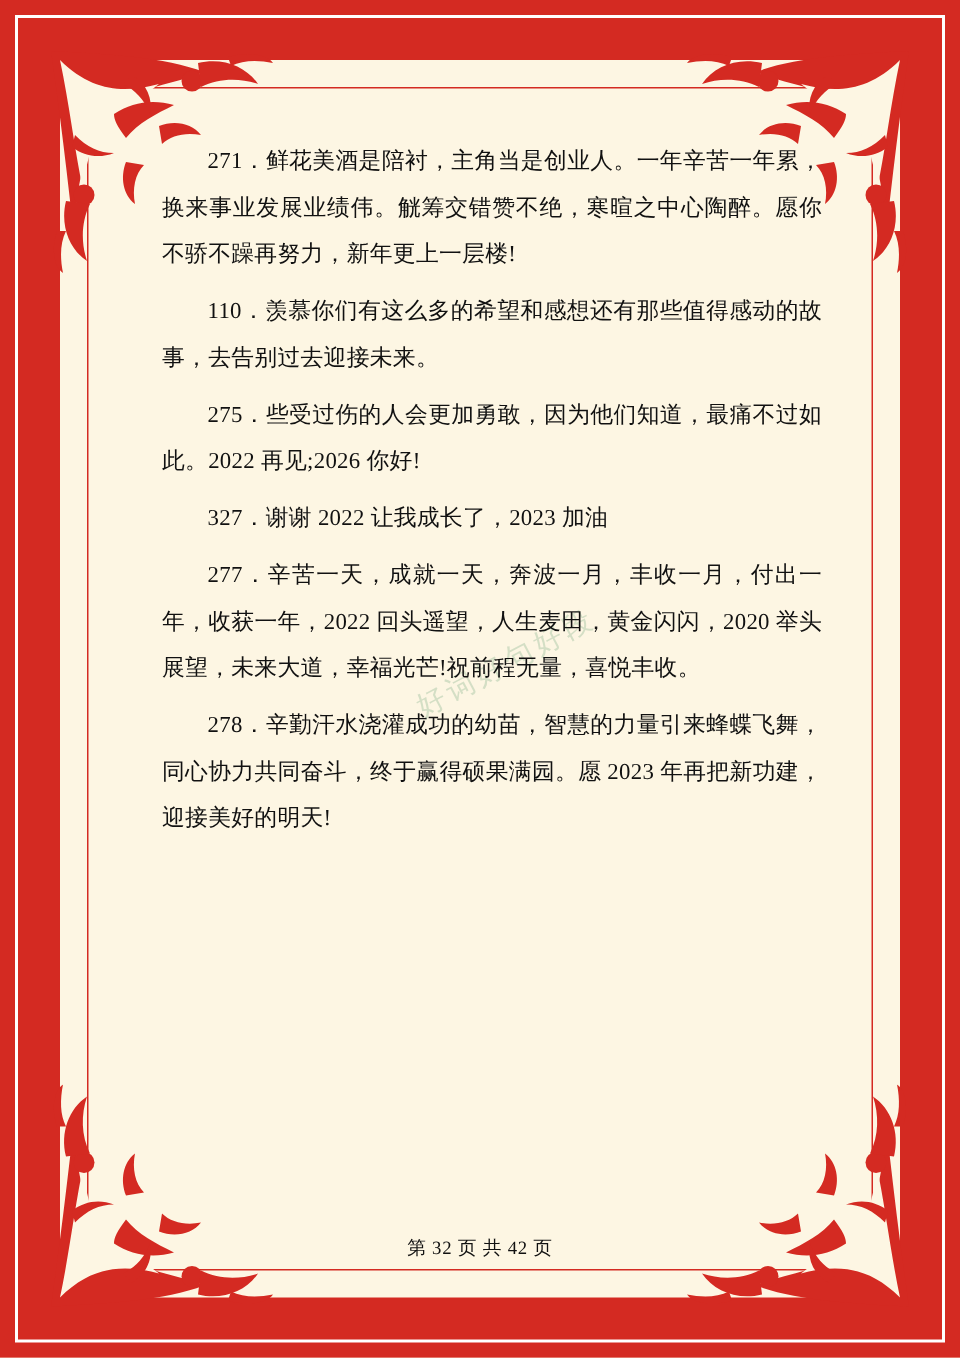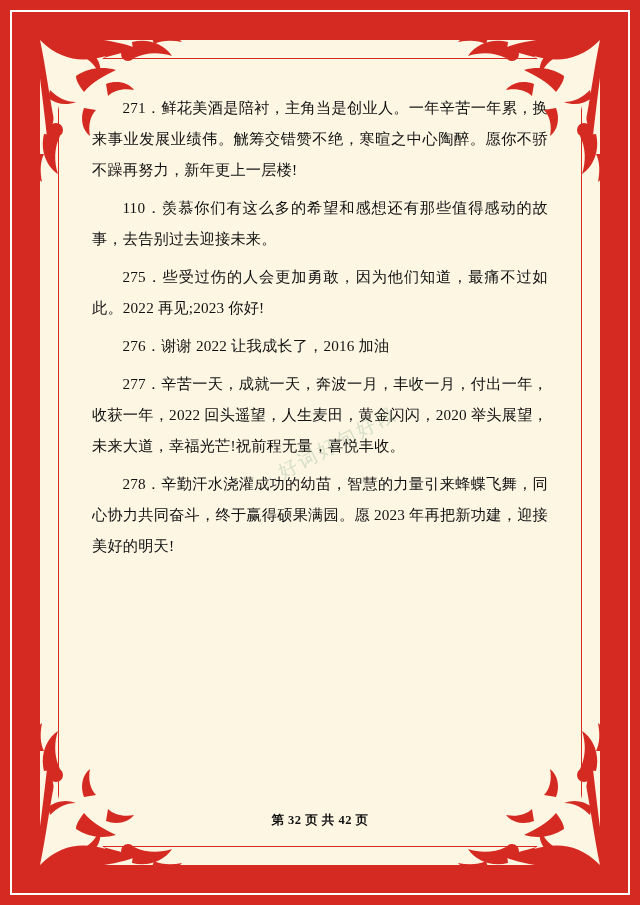--- a/index.html
+++ b/index.html
@@ -70,32 +70,32 @@
     width: 456px;
     height: 730px;
     box-sizing: border-box;
   }
   .para {
     font-size: 15.2px;
     line-height: 31px;
     color: #111111;
     text-align: justify;
     text-indent: 2em;
-    margin: 0 0 7px 0;
+    margin: 0 0 7px 16px;
     letter-spacing: 0.2px;
   }
   .footer {
     position: absolute;
     left: 0;
     right: 0;
-    bottom: 36px;
+    bottom: 24px;
     text-align: center;
     font-size: 12.5px;
     color: #111111;
-    font-weight: bold;
+    font-weight: normal;
     letter-spacing: 0.5px;
   }
   .watermark {
     position: absolute;
     left: 255px;
     top: 360px;
     width: 220px;
     height: 150px;
     transform: rotate(-28deg);
     color: rgba(120, 170, 130, 0.30);
@@ -113,22 +113,22 @@
   <div class="outer-frame"></div>
 
   <div class="inner-panel">
     <div class="inner-border"></div>
 
     <div class="watermark">好词好句好段</div>
 
     <div class="text-body">
       <p class="para">271．鲜花美酒是陪衬，主角当是创业人。一年辛苦一年累，换来事业发展业绩伟。觥筹交错赞不绝，寒暄之中心陶醉。愿你不骄不躁再努力，新年更上一层楼!</p>
       <p class="para">110．羡慕你们有这么多的希望和感想还有那些值得感动的故事，去告别过去迎接未来。</p>
-      <p class="para">275．些受过伤的人会更加勇敢，因为他们知道，最痛不过如此。2022 再见;2023 你好!</p>
-      <p class="para">276．谢谢 2022 让我成长了，2016 加油</p>
+      <p class="para">275．些受过伤的人会更加勇敢，因为他们知道，最痛不过如此。2022 再见;2026 你好!</p>
+      <p class="para">327．谢谢 2022 让我成长了，2023 加油</p>
       <p class="para">277．辛苦一天，成就一天，奔波一月，丰收一月，付出一年，收获一年，2022 回头遥望，人生麦田，黄金闪闪，2020 举头展望，未来大道，幸福光芒!祝前程无量，喜悦丰收。</p>
       <p class="para">278．辛勤汗水浇灌成功的幼苗，智慧的力量引来蜂蝶飞舞，同心协力共同奋斗，终于赢得硕果满园。愿 2023 年再把新功建，迎接美好的明天!</p>
     </div>
 
     <div class="footer">第 32 页 共 42 页</div>
   </div>
 
   <div class="corner tl">
     <svg width="150" height="150" viewBox="0 0 150 150" xmlns="http://www.w3.org/2000/svg">
       <g fill="#d42a22">

